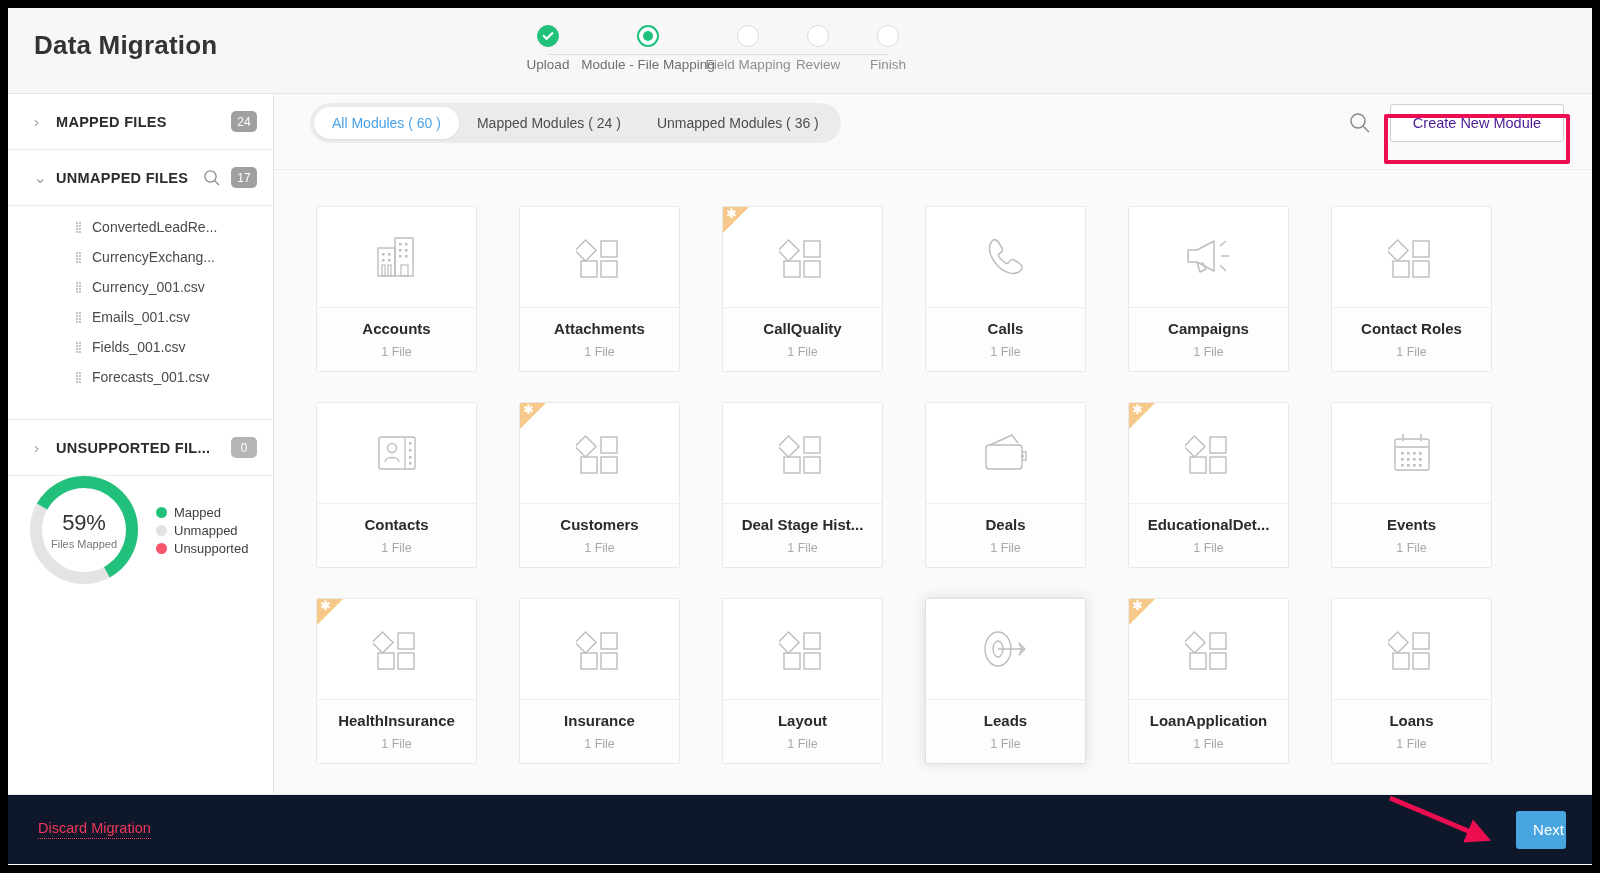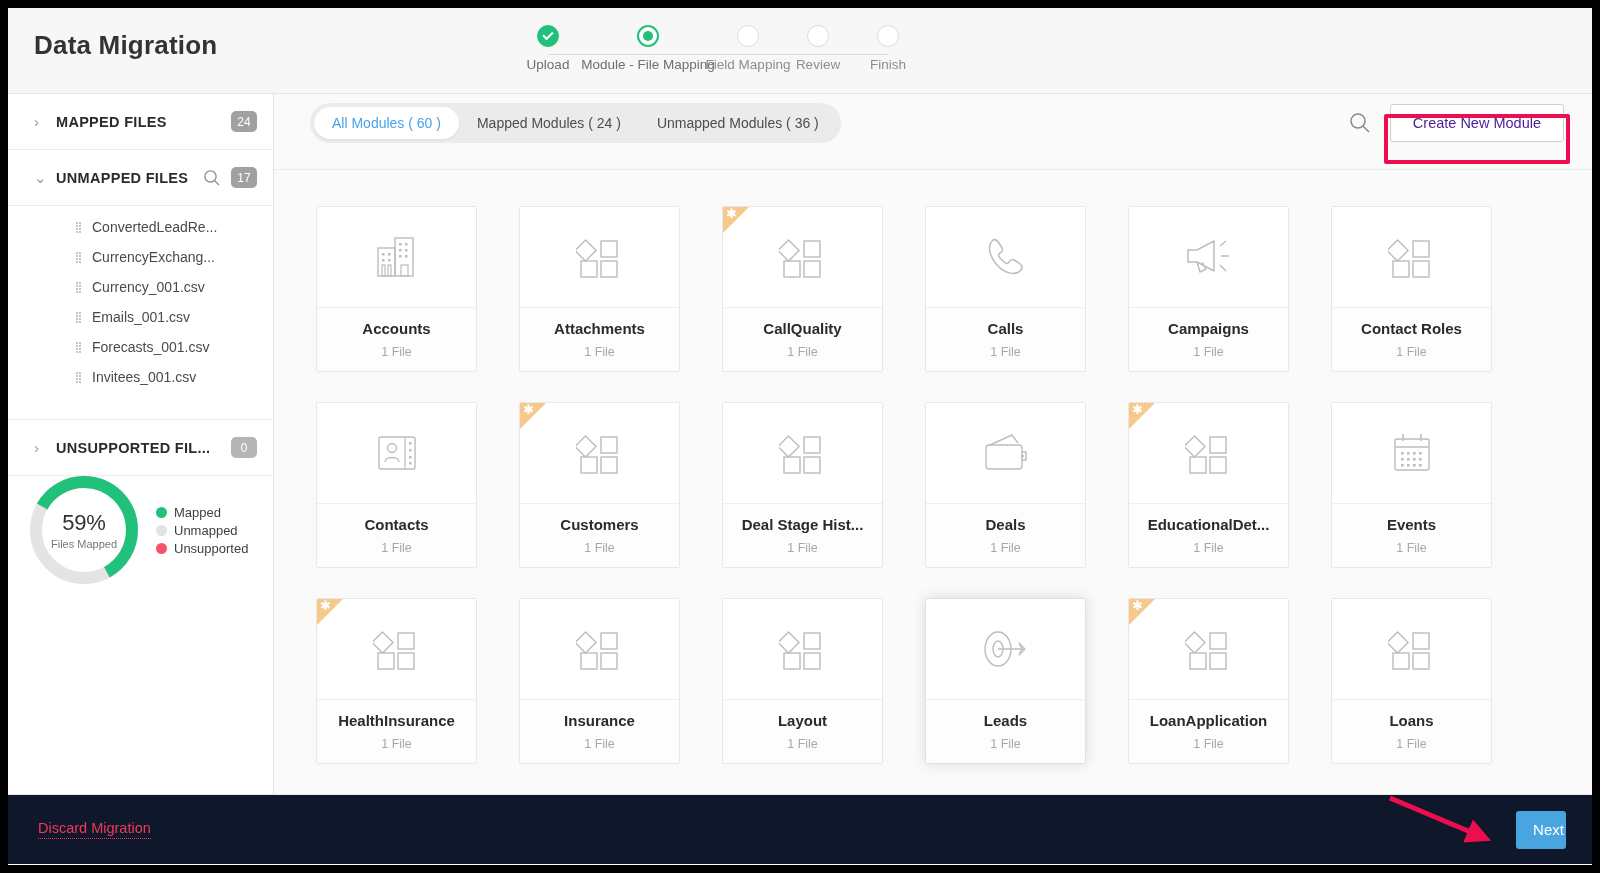--- a/index.html
+++ b/index.html
@@ -517,34 +517,34 @@
             <span class="grip">
               <i></i>
               <i></i>
               <i></i>
               <i></i>
               <i></i>
               <i></i>
               <i></i>
               <i></i>
             </span>
-            <span>Forecasts_001.csv</span>
+            <span>Fields_001.csv</span>
           </div>
           <div class="file-item">
             <span class="grip">
               <i></i>
               <i></i>
               <i></i>
               <i></i>
               <i></i>
               <i></i>
               <i></i>
               <i></i>
             </span>
-            <span>Invitees_001.csv</span>
+            <span>Forecasts_001.csv</span>
           </div>
         </div>
 
       <div class="side-sec">
         <span class="chev">›</span>
         <span class="side-sec-label">UNSUPPORTED FIL...</span>
         <span class="spacer"></span>
         <span class="badge zero">0</span>
       </div>
 

